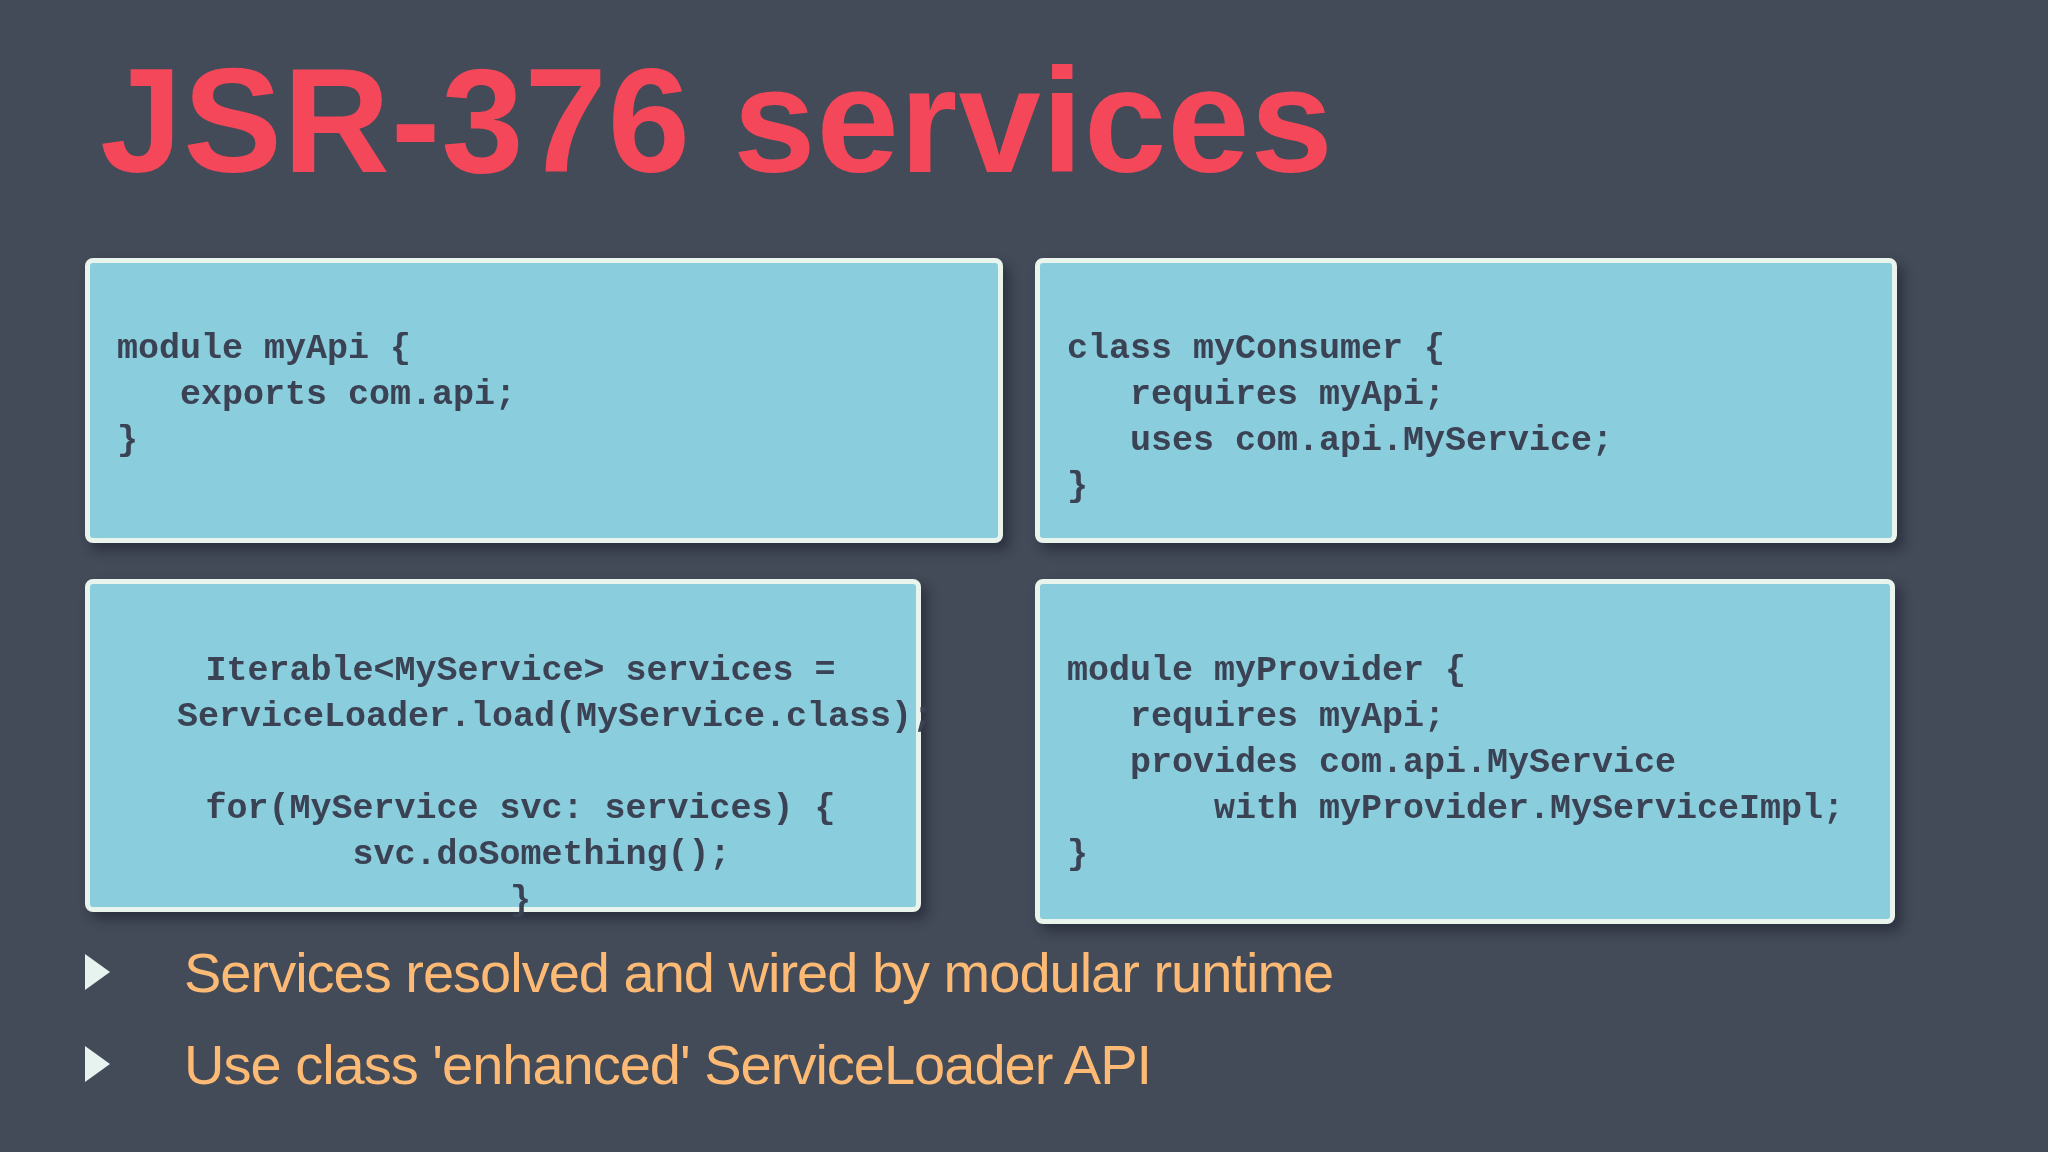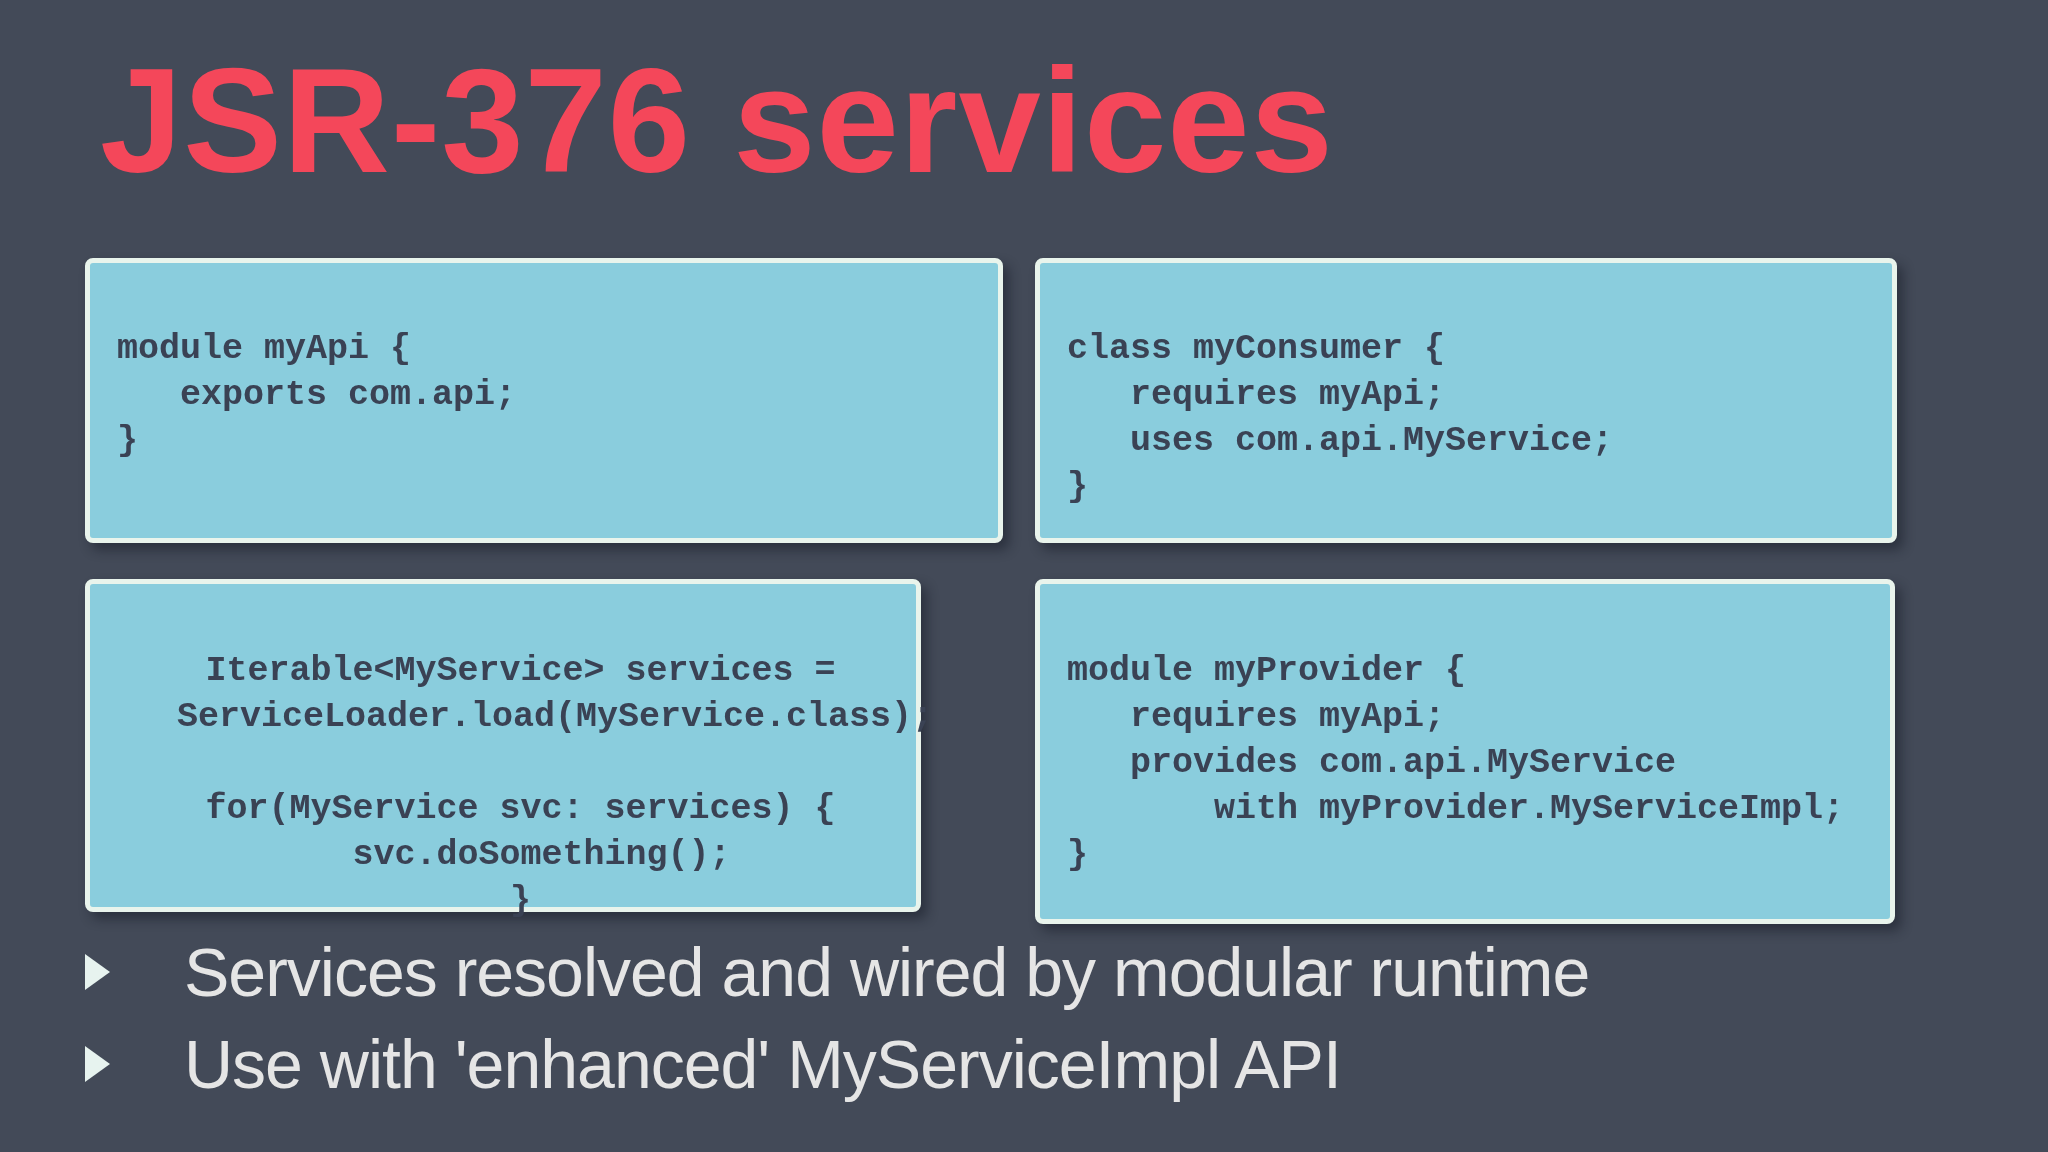--- a/index.html
+++ b/index.html
@@ -53,22 +53,22 @@
   .bullets {
     position: absolute;
     left: 85px; top: 926px;
     margin: 0; padding: 0;
     list-style: none;
   }
   .bullets li {
     display: flex;
     align-items: center;
     height: 92px;
-    color: #e5e5e5;
-    font-size: 68px;
+    color: #fdba74;
+    font-size: 56px;
     letter-spacing: -1px;
     white-space: nowrap;
     text-align: center;
   }
   .tri {
     display: inline-block;
     width: 0; height: 0;
     border-left: 25px solid #e7f3ef;
     border-top: 18px solid transparent;
     border-bottom: 18px solid transparent;
@@ -113,17 +113,17 @@
 }</pre>
   </div>
 
   <ul class="bullets">
     <li>
       <span class="tri"></span>
       <span>Services resolved and wired by modular runtime</span>
     </li>
     <li>
       <span class="tri"></span>
-      <span>Use with 'enhanced' MyServiceImpl API</span>
+      <span>Use class 'enhanced' ServiceLoader API</span>
     </li>
   </ul>
 
 </div>
 
 </body></html>

